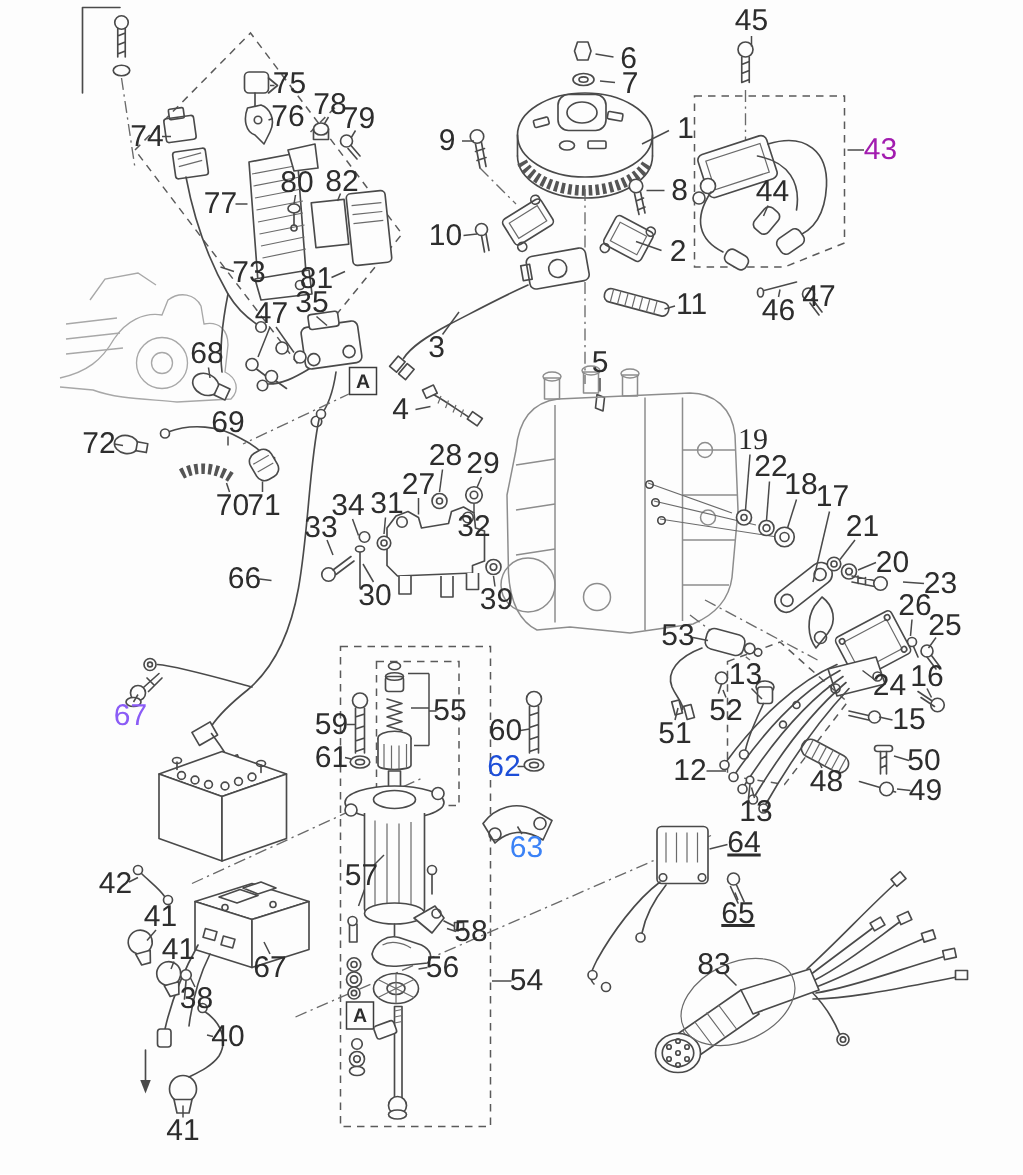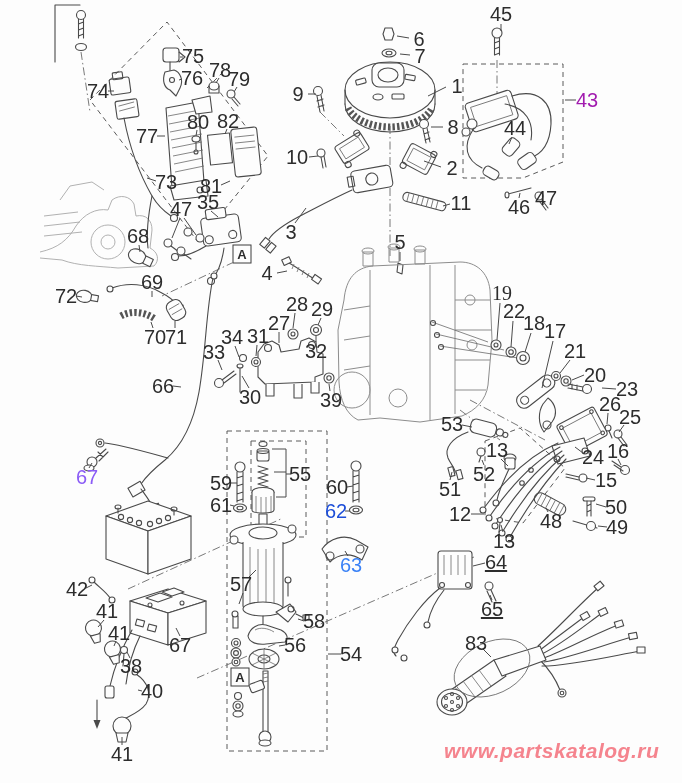--- a/index.html
+++ b/index.html
@@ -716,15 +716,14 @@
       <div class="callout" style="left: 220px; top: 70px; color: rgb(45, 45, 45);">78</div>
       <div class="callout" style="left: 239px; top: 79px; color: rgb(45, 45, 45);">79</div>
       <div class="callout" style="left: 198px; top: 122px; color: rgb(45, 45, 45);">80</div>
       <div class="callout" style="left: 211px; top: 186px; color: rgb(45, 45, 45);">81</div>
       <div class="callout" style="left: 228px; top: 121px; color: rgb(45, 45, 45);">82</div>
       <div class="callout" style="left: 476px; top: 643px; color: rgb(45, 45, 45);">83</div>
       <div class="akey" style="left: 242px; top: 254px;">A</div>
       <div class="akey" style="left: 240px; top: 677px;">A</div>
     </div>
 
-<div class="watermark" style="color: rgb(245, 132, 142);">www.partskatalog.ru</div>
 
 </div>
 
 </body></html>

